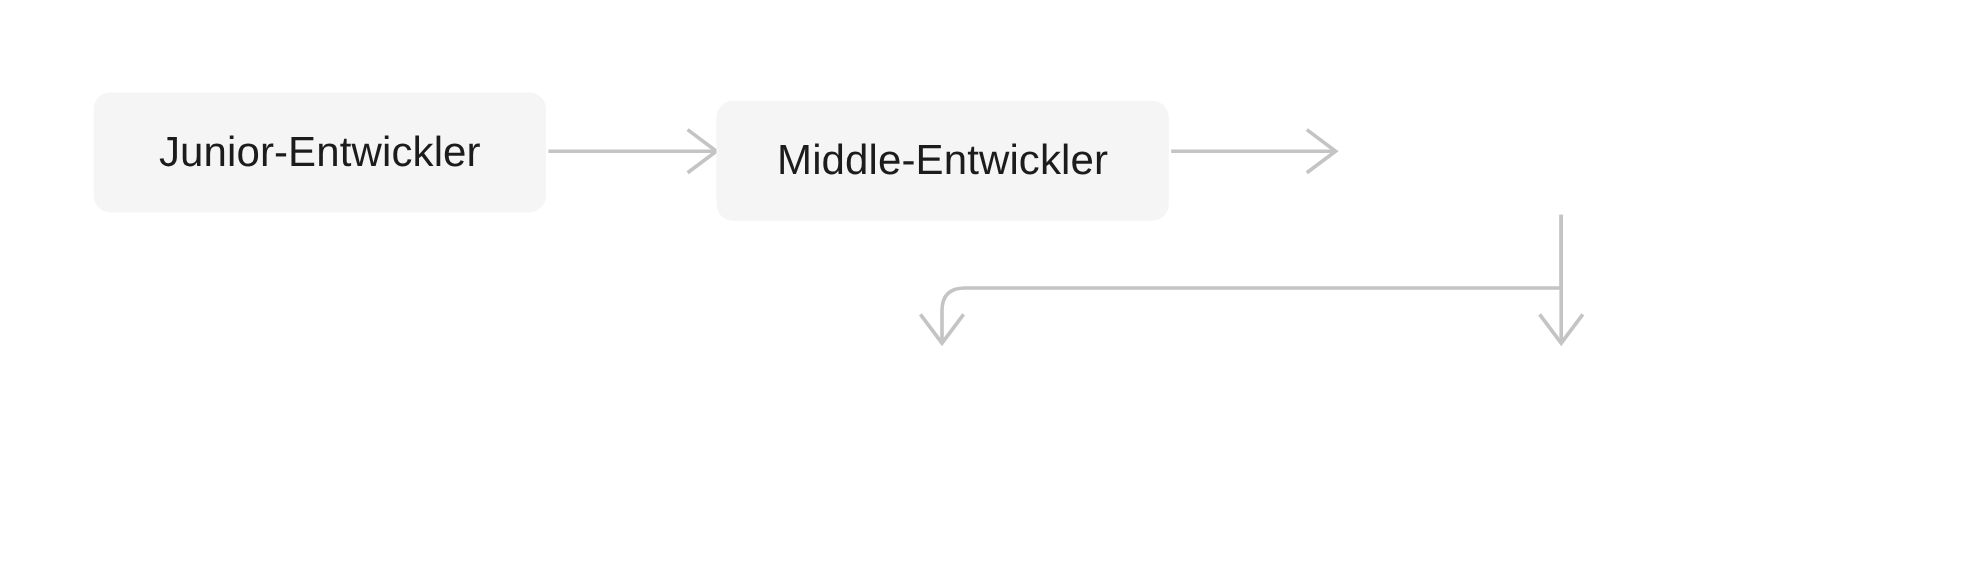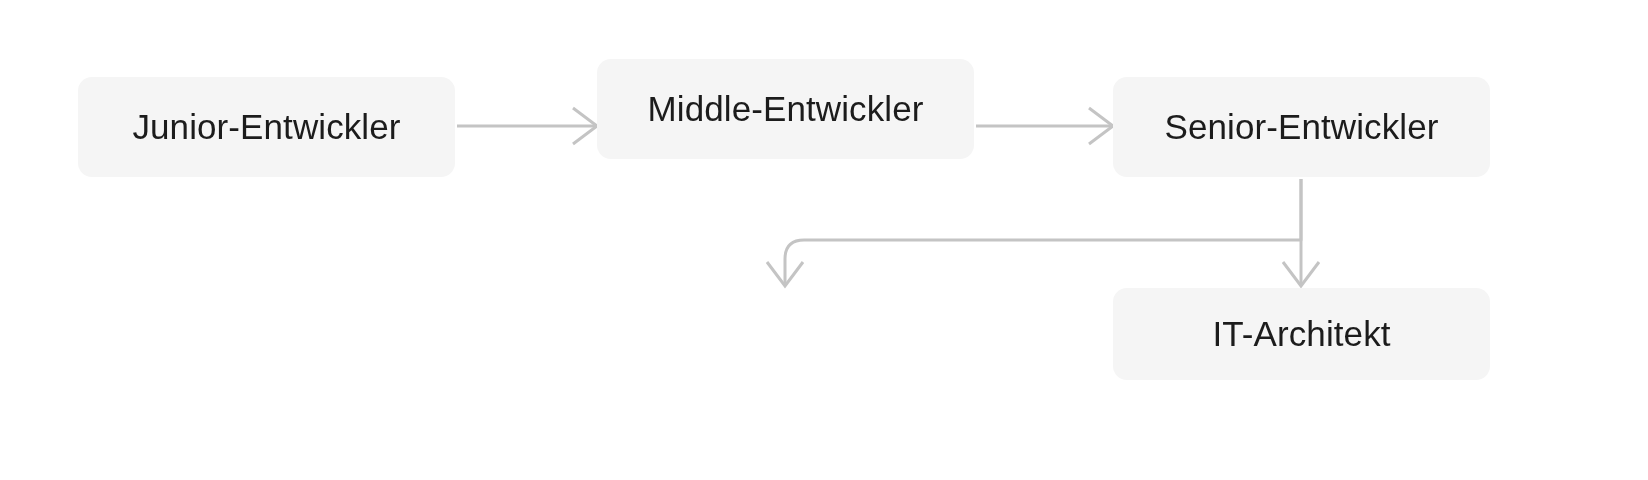--- a/index.html
+++ b/index.html
@@ -40,21 +40,21 @@
     letter-spacing: 0.1px;
     line-height: 1.1;
     user-select: none;
   }
   .node-label {
     display: block;
     white-space: nowrap;
   }
   
   #node-junior   { left: 78px;   top: 77px;  width: 377px; height: 100px; }
-  #node-middle   { left: 597px;  top: 59px;  width: 377px; height: 100px; justify-content: center; }
+  #node-middle   { left: 597px;  top: 84px;  width: 377px; height: 100px; justify-content: center; }
   #node-senior   { left: 1113px; top: 77px;  width: 377px; height: 100px; }
   
   #node-management { left: 597px;  top: 288px; width: 377px; height: 92px; }
   #node-architect  { left: 1113px; top: 288px; width: 377px; height: 92px; }
 </style>
 </head>
 <body>
 
 <div id="canvas">
 
@@ -82,22 +82,16 @@
   </svg>
 
   <div class="node" id="node-junior">
     <span class="node-label">Junior-Entwickler</span>
   </div>
 
   <div class="node" id="node-middle">
     <span class="node-label">Middle-Entwickler</span>
   </div>
 
-  <div class="node" id="node-senior">
-    <span class="node-label">Senior-Entwickler</span>
-  </div>
 
 
-  <div class="node" id="node-architect">
-    <span class="node-label">IT-Architekt</span>
-  </div>
 
 </div>
 
 </body></html>

